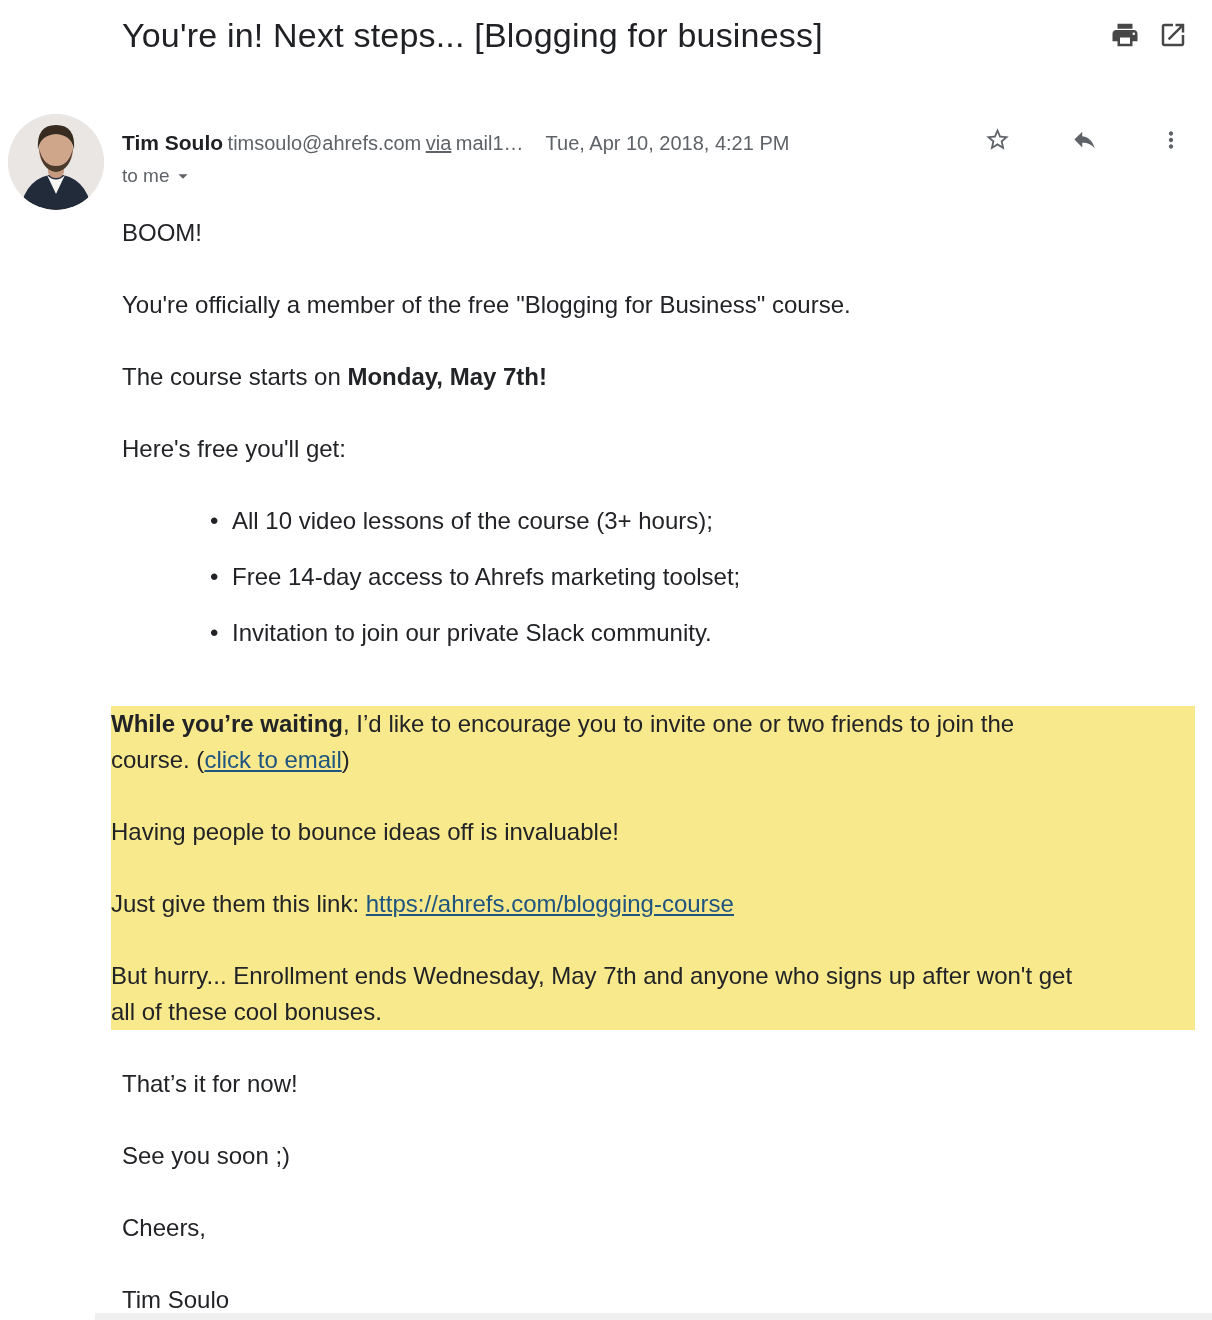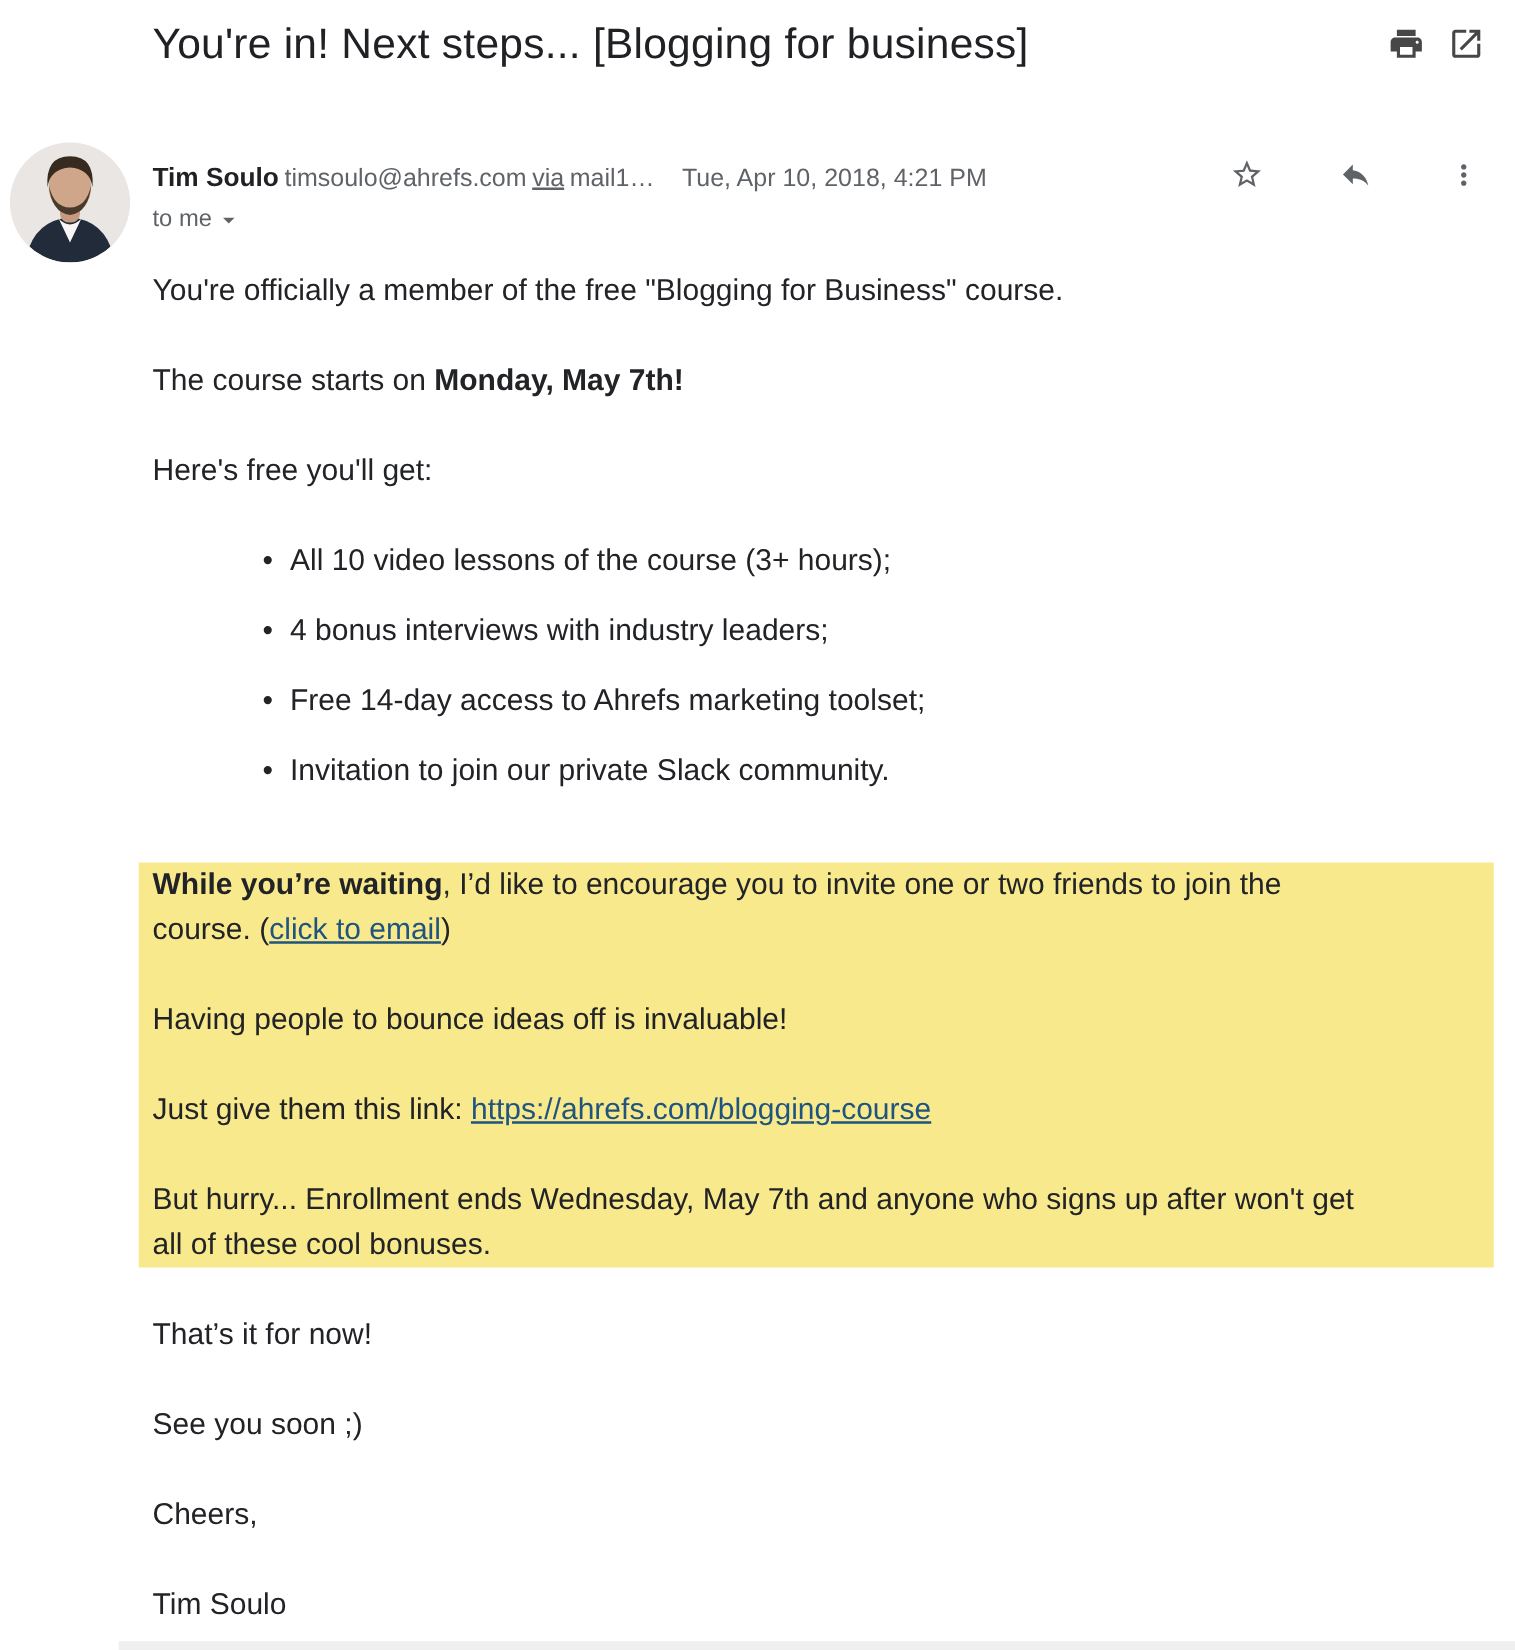--- a/index.html
+++ b/index.html
@@ -48,21 +48,21 @@
   .mail-body strong { font-weight: 700; text-align: right; }
   .pre { white-space: pre-wrap; }
   ul.benefits { list-style: none; margin: 24px 0 55px 0; }
   ul.benefits li { position: relative; padding-left: 110px; line-height: 36px; margin-top: 20px; }
   ul.benefits li::before {
     content: "•"; position: absolute; left: 88px; top: 0;
     color: #222326; font-size: 24px; line-height: 36px;
   }
   .highlight {
     background: var(--c-hl, #f7e98c);
-    margin-left: -11px; padding-left: 11px; padding-right: 4px;
+    margin-left: -11px; padding-right: 4px;
     margin-bottom: 36px;
   }
   .highlight p:last-child { margin-bottom: 0; }
   a.link { color: var(--c-link, #1f5480); text-decoration: underline; cursor: pointer; }
 
   .bottom-strip { position: absolute; left: 95px; right: 0; bottom: 0; height: 7px; background: var(--c-strip, #efefef); }
 </style>
 </head>
 <body>
 
@@ -133,29 +133,29 @@
       <div class="line2">
         <span>to me</span>
         <svg width="22" height="22" viewBox="0 0 24 24" fill="#5f6368">
           <path d="M7 10l5 5 5-5z"></path>
         </svg>
       </div>
     </div>
   </div>
 
   <div class="mail-body">
+    <p>BOOM!</p>
     <p>You're officially a member of the free "Blogging for Business" course.</p>
     <p><span>The course starts on </span><strong>Monday, May 7th!</strong></p>
     <p>Here's free you'll get:</p>
 
     <ul class="benefits">
 
         <li class="bullet">All 10 video lessons of the course (3+ hours);</li>
 
-        <li class="bullet">4 bonus interviews with industry leaders;</li>
 
         <li class="bullet">Free 14-day access to Ahrefs marketing toolset;</li>
 
         <li class="bullet">Invitation to join our private Slack community.</li>
       </ul>
 
     <div class="highlight">
       <p><strong>While you’re waiting</strong><span class="pre">, I’d like to encourage you to invite one or two friends to join the
 course. (</span><a class="link" href="#">click to email</a><span>)</span></p>
       <p>Having people to bounce ideas off is invaluable!</p>

